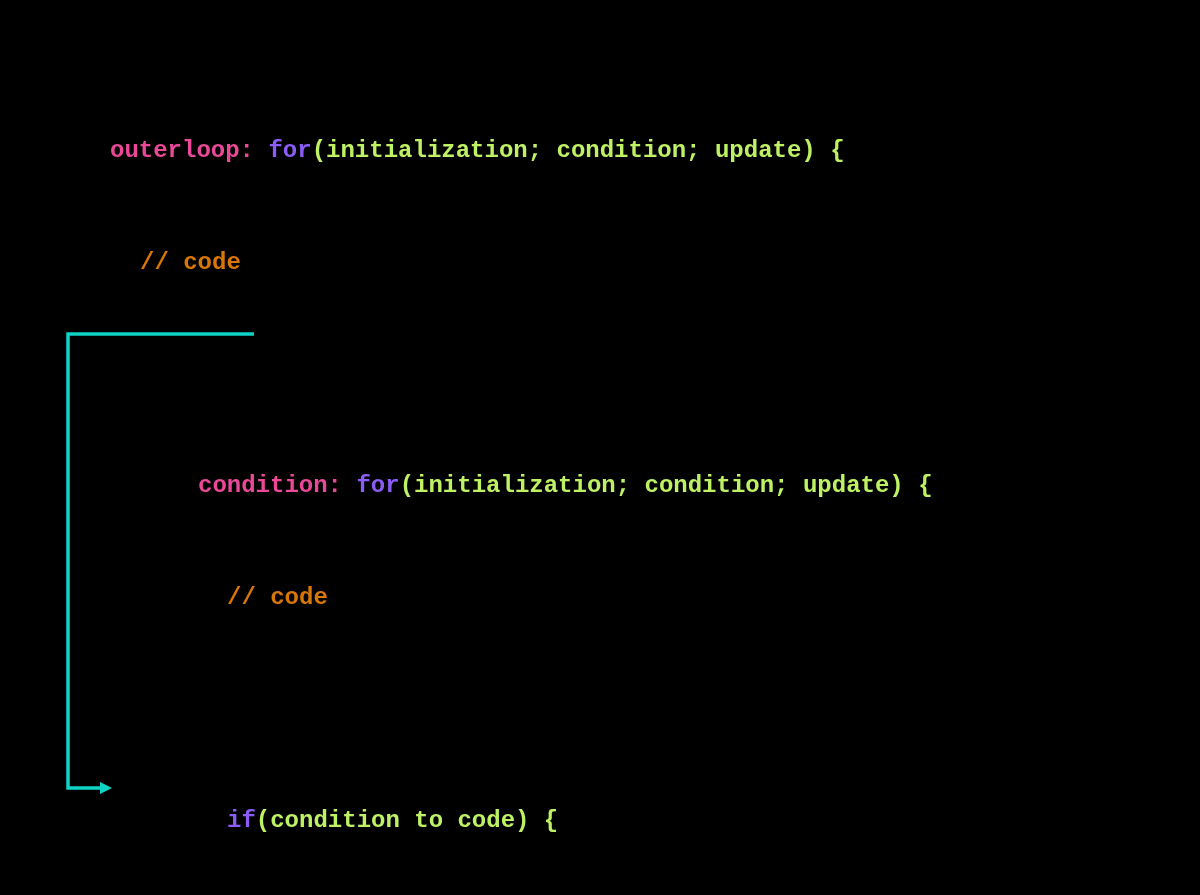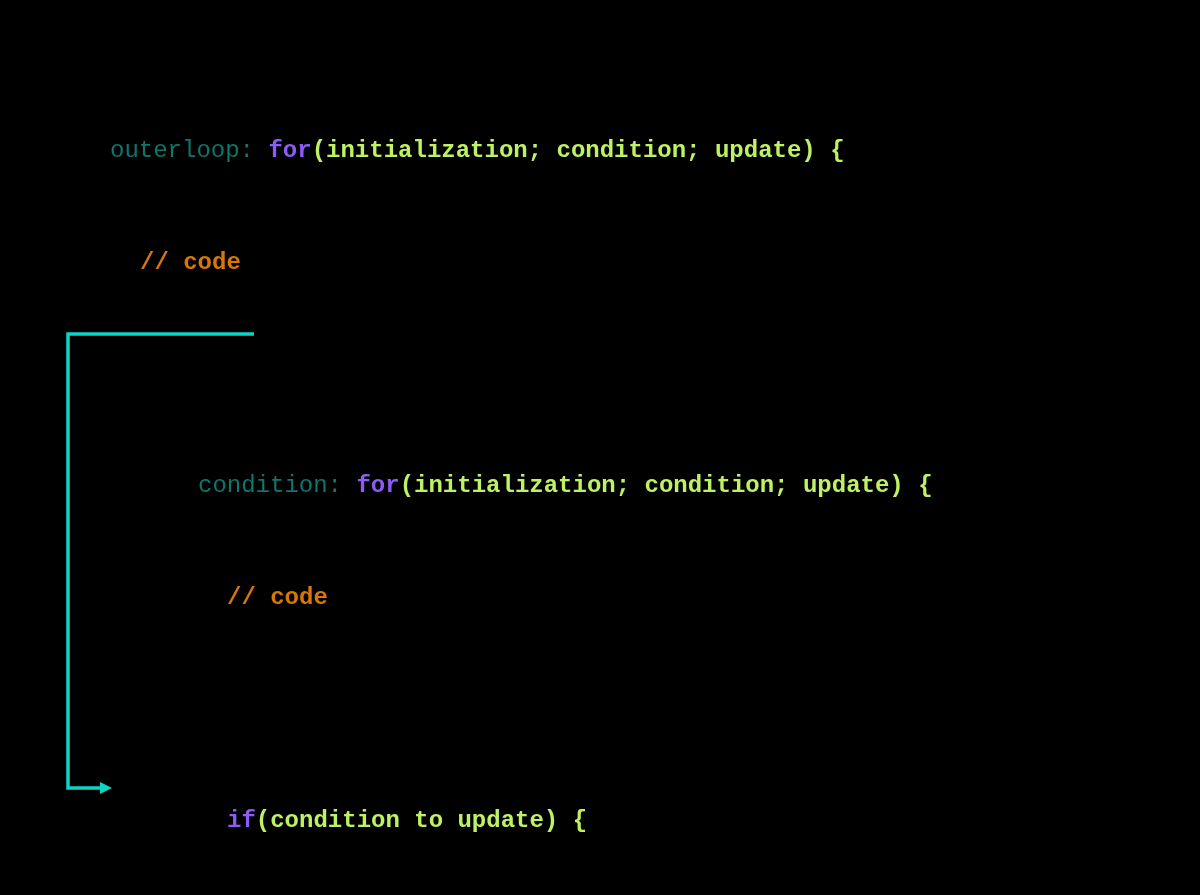--- a/index.html
+++ b/index.html
@@ -20,21 +20,21 @@
       position: absolute;
       left: 110px;
       top: 58px;
       line-height: 1.55;
       white-space: pre;
     }
     .line {
       display: block;
       min-height: 37px;
     }
-    .green { color: #0f766e; font-weight: 400; }
+    .green { color: #ec4899; font-weight: 700; }
     .purple { color: #8b5cf6; font-weight: 600; }
     .navy { color: #bef264; font-weight: 600; }
     .orange { color: #d97706; font-weight: 600; }
     
     .arrow-svg {
       position: absolute;
       left: 0;
       top: 0;
       pointer-events: none;
     }
@@ -46,21 +46,21 @@
 </head>
 <body>
 
 <div class="code-container">
   <div class="line"><span class="green">outerloop:</span><span class="navy"> </span><span class="purple">for</span><span class="navy">(initialization; condition; update) {</span></div>
   <div class="line indent1"><span class="orange">// code</span></div>
   <div class="line">&nbsp;</div>
   <div class="line indent2"><span class="green">condition:</span><span class="navy"> </span><span class="purple">for</span><span class="navy">(initialization; condition; update) {</span></div>
   <div class="line indent3"><span class="orange">// code</span></div>
   <div class="line">&nbsp;</div>
-  <div class="line indent3"><span class="purple">if</span><span class="navy">(condition to update) {</span></div>
+  <div class="line indent3"><span class="purple">if</span><span class="navy">(condition to code) {</span></div>
   
   
   
   
   
   
   
   
   
   

